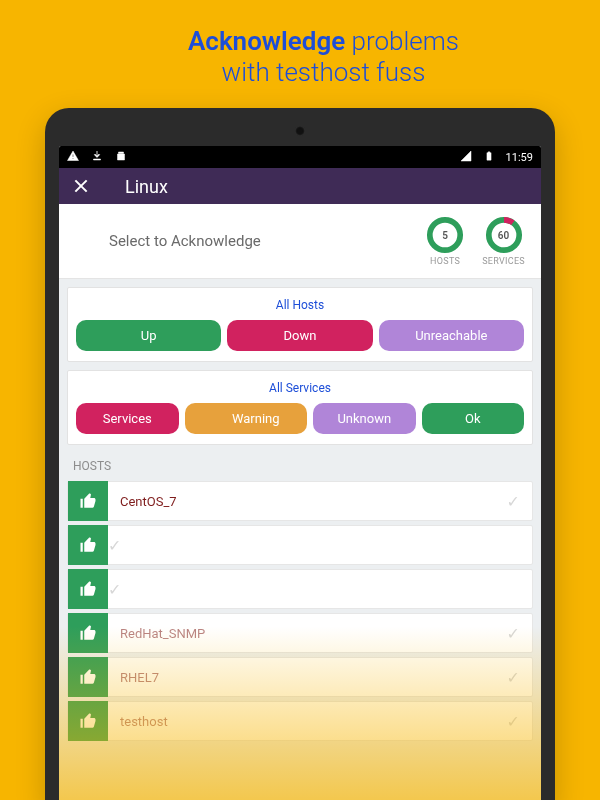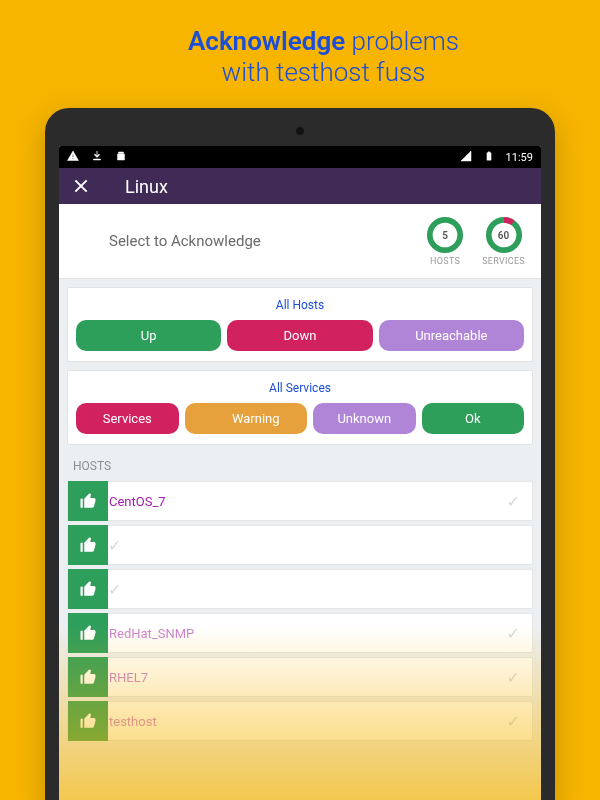--- a/index.html
+++ b/index.html
@@ -142,21 +142,21 @@
     display:flex; align-items:center;
     height: 40px;
     border-radius:2px;
   }
   .thumb {
     width:40px; height:40px;
     background:#2e9e5b;
     display:flex; align-items:center; justify-content:center;
   }
   .thumb svg { fill:#fff; }
-  .hostname { flex:1; padding-left:1px; color:#a21caf; font-size:13px; }
+  .hostname { flex:1; padding-left:12px; color:#7f1d1d; font-size:13px; }
   .check { padding-right:12px; color:#d7d7d7; }
 
   
   .fade {
     position:absolute; left:0; right:0; bottom:0; height:180px;
     background: linear-gradient(to top, rgba(247,181,0,0.7), rgba(247,181,0,0));
     pointer-events:none;
   }
   .rowsfade .hostrow:nth-last-child(-n+3) .hostname { opacity:.55; }
 </style>

